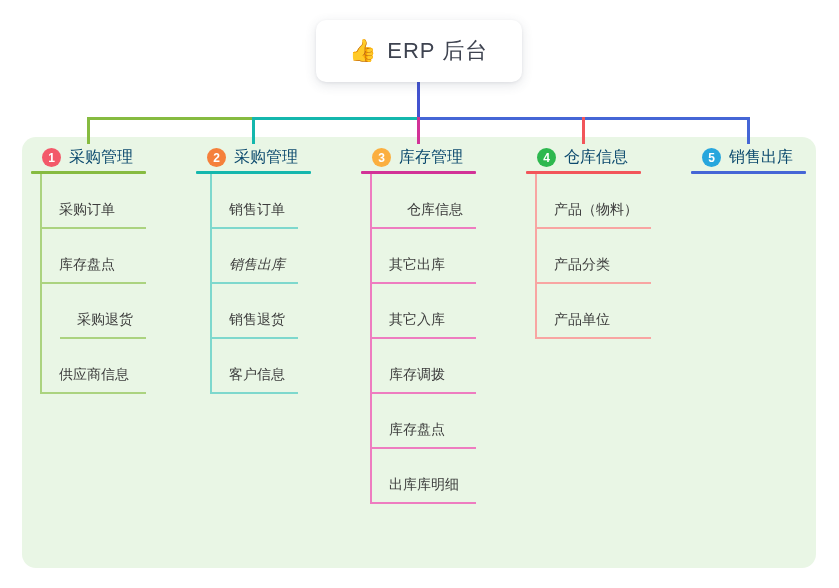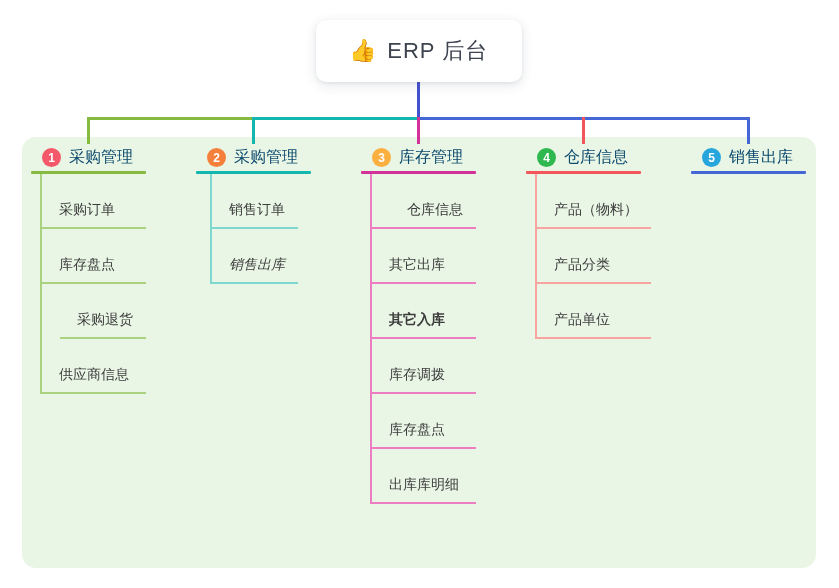--- a/index.html
+++ b/index.html
@@ -82,32 +82,34 @@
       </div>
       <div class="branch" style="left: 196px;">
         <div class="branch-title">
           <span class="badge" style="background: rgb(245, 128, 59);">2</span>
           <span class="branch-label">采购管理</span>
         </div>
         <div class="branch-underline" style="background: rgb(20, 183, 173);"></div>
         <div class="children" style="border-left-color: rgb(126, 216, 205); margin-left: 14px;">
           <div class="child" style="border-bottom-color: rgb(126, 216, 205);">销售订单</div>
           <div class="child" style="border-bottom-color: rgb(126, 216, 205); font-style: italic;">销售出库</div>
+          <div class="child" style="border-bottom-color: rgb(126, 216, 205);">销售退货</div>
+          <div class="child" style="border-bottom-color: rgb(126, 216, 205);">客户信息</div>
         </div>
       </div>
       <div class="branch" style="left: 361px;">
         <div class="branch-title">
           <span class="badge" style="background: rgb(251, 175, 63);">3</span>
           <span class="branch-label">库存管理</span>
         </div>
         <div class="branch-underline" style="background: rgb(210, 50, 151);"></div>
         <div class="children" style="border-left-color: rgb(238, 124, 192); margin-left: 9px;">
           <div class="child" style="border-bottom-color: rgb(238, 124, 192); padding-left: 35px;">仓库信息</div>
           <div class="child" style="border-bottom-color: rgb(238, 124, 192);">其它出库</div>
-          <div class="child" style="border-bottom-color: rgb(238, 124, 192); font-weight: bold;">其它入库</div>
+          <div class="child" style="border-bottom-color: rgb(238, 124, 192);">其它入库</div>
           <div class="child" style="border-bottom-color: rgb(238, 124, 192);">库存调拨</div>
           <div class="child" style="border-bottom-color: rgb(238, 124, 192);">库存盘点</div>
           <div class="child" style="border-bottom-color: rgb(238, 124, 192);">出库库明细</div>
         </div>
       </div>
       <div class="branch" style="left: 526px;">
         <div class="branch-title">
           <span class="badge" style="background: rgb(46, 184, 79);">4</span>
           <span class="branch-label">仓库信息</span>
         </div>

